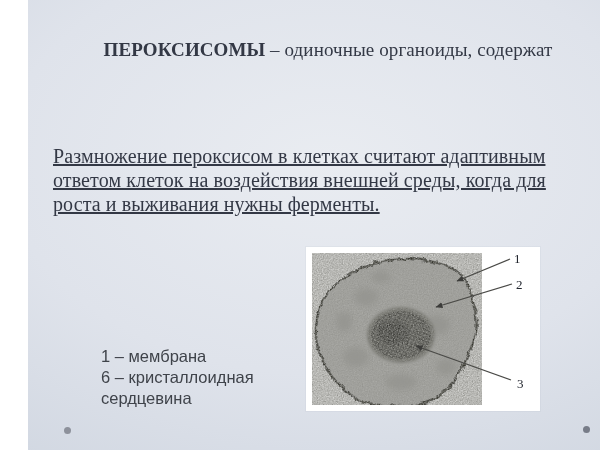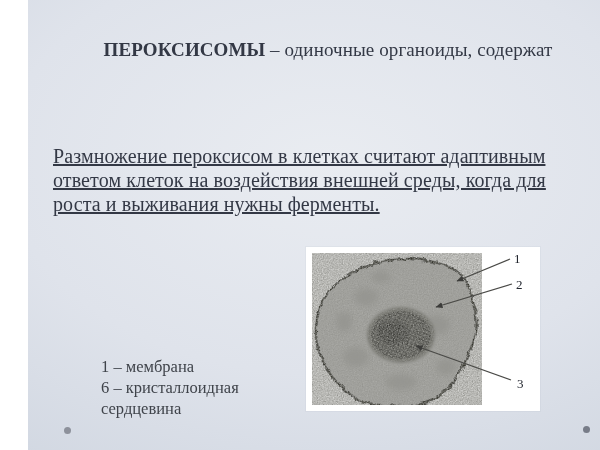--- a/index.html
+++ b/index.html
@@ -15,22 +15,22 @@
     text-align:center; font-size:19px; line-height:25px;
     color:#333845; letter-spacing:0.1px;
   }
   .intro .term { font-weight:bold; }
   .body-par {
     position:absolute; top:144px; left:25px; right:14px;
     text-align:left; font-size:20px; line-height:24px;
     color:#333845; letter-spacing:0.1px;text-decoration:underline;
   }
   .legend {
-    position:absolute; left:73px; top:356px; width:200px;
-    font-family:Liberation Serif, serif;
+    position:absolute; left:73px; top:346px; width:200px;
+    font-family:Liberation Sans, sans-serif;
     font-size:16.5px; line-height:21px; color:#3f434a;
   }
   .figure {
     position:absolute; left:278px; top:247px; width:234px; height:164px;
     background:#ffffff; box-shadow:0 0 0 1px rgba(120,130,150,0.06);
   }
   .figure svg { display:block; width:234px; height:164px; }
   .fig-label { font:13px "Liberation Serif", serif; fill:#21252d; }
   .dot { position:absolute; width:7px; height:7px; border-radius:50%; }
   .dot-left  { left:36px;  top:427px; background:#8d919b; }

